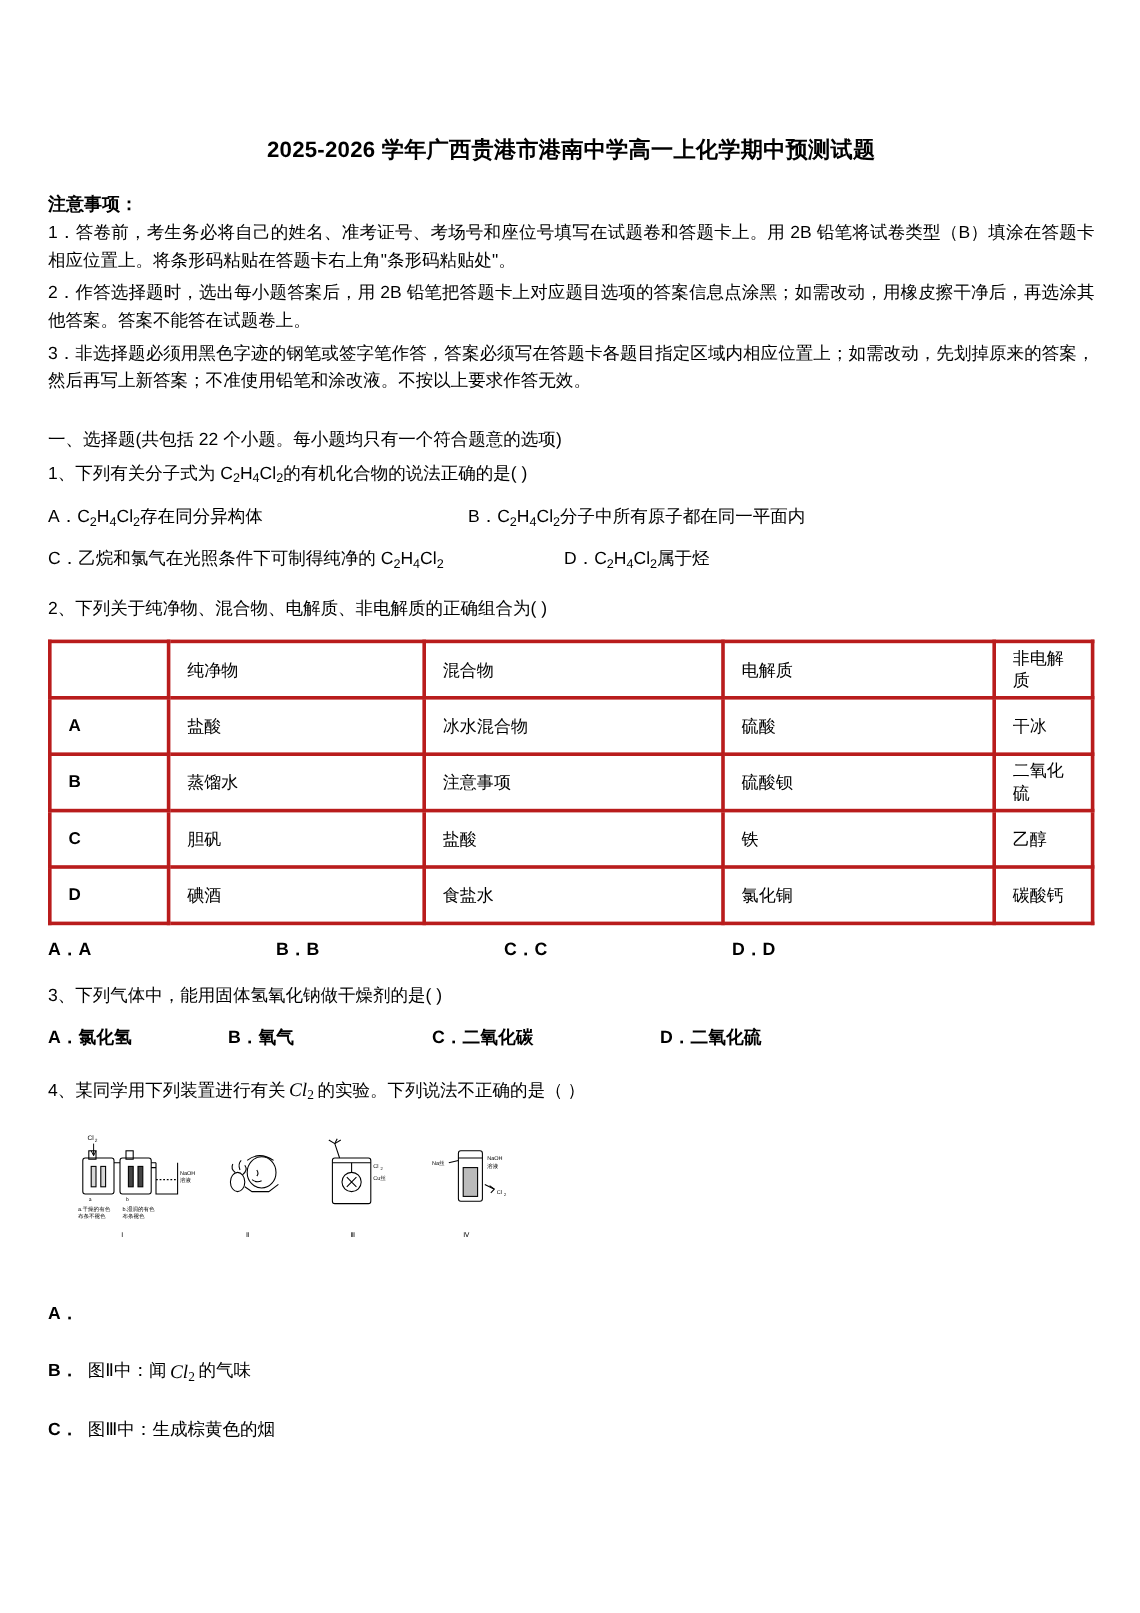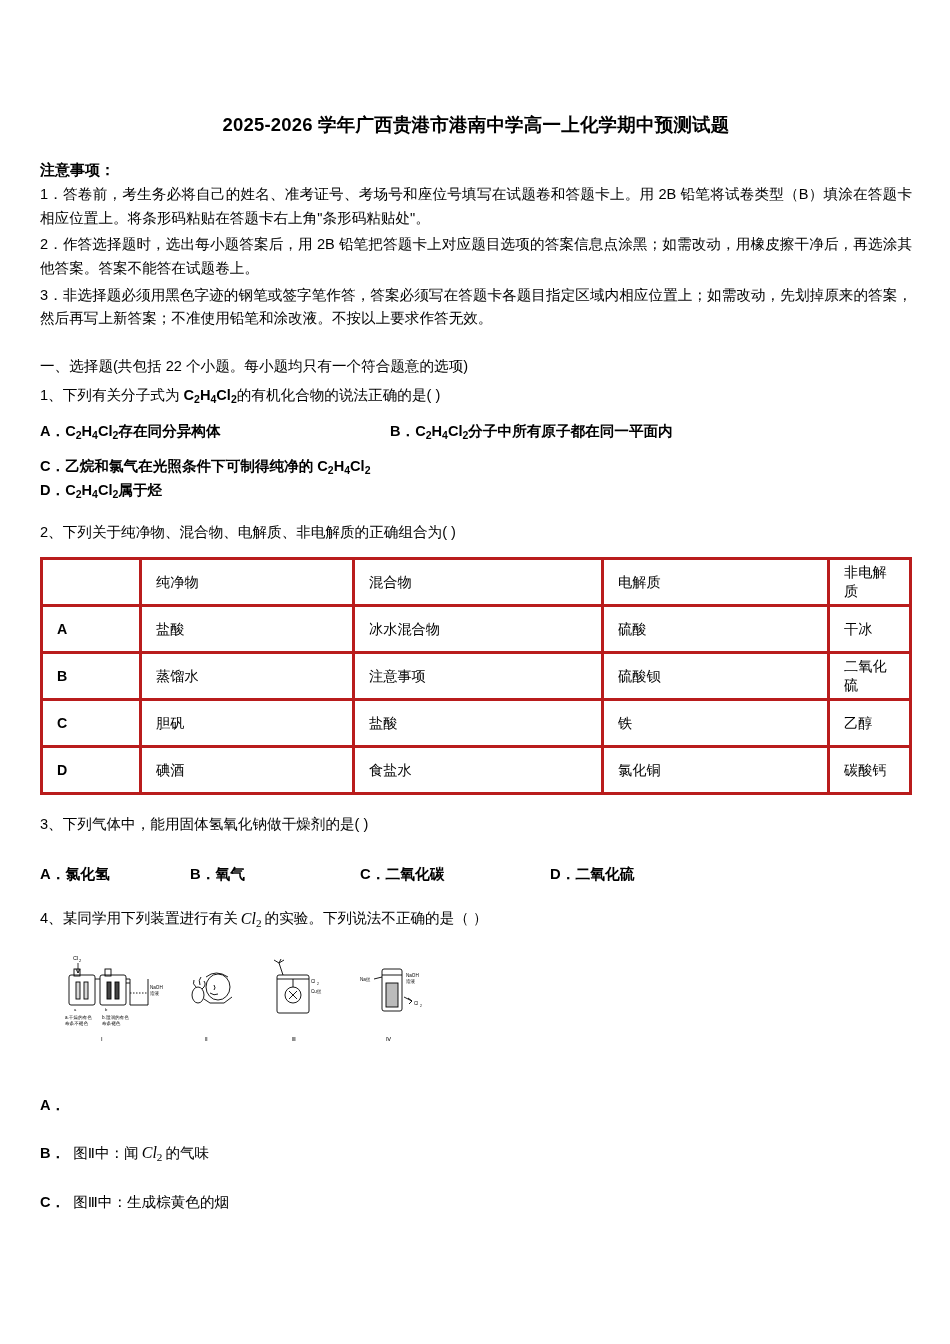--- a/index.html
+++ b/index.html
@@ -67,24 +67,23 @@
     line-height: 1.6;
   }
   .opts .oA { width: 350px; }
   .opts .oB { width: 330px; }
   .opts-row2 {
     font-family: "Liberation Sans", "DejaVu Sans", sans-serif;
     font-size: 14.6px;
     margin-top: 12px;
     display: flex;
     line-height: 1.6;
-    flex-direction: column;
   }
   .opts-row2 .c1 { width: 430px; }
-  b.bold { font-weight: bold; }
+  b.bold { font-weight: normal; }
   sub { font-size: 0.72em; vertical-align: -0.28em; }
 
   table.qtable {
     border-collapse: collapse;
     width: 872px;
     margin-top: 13px;
     font-family: "Liberation Sans", "DejaVu Sans", sans-serif;
     font-size: 14.2px;
   }
   table.qtable td {
@@ -104,21 +103,21 @@
     font-weight: bold;
     margin-top: 11px;
     display: flex;
   }
   .ansrow span { width: 190px; }
 
   .opts3 {
     font-family: "Liberation Sans", "DejaVu Sans", sans-serif;
     font-size: 14.8px;
     font-weight: bold;
-    margin-top: 28px;
+    margin-top: 12px;
     display: flex;
   }
   .opts3 .a1 { width: 150px; }
   .opts3 .a2 { width: 170px; }
   .opts3 .a3 { width: 190px; }
 
   .q4 {
     font-family: "Liberation Sans", "DejaVu Sans", sans-serif;
     font-size: 14.6px;
     margin-top: 22px;
@@ -228,20 +227,26 @@
         <tr>
           <td class="c0">D</td>
           <td class="c1">碘酒</td>
           <td class="c2">食盐水</td>
           <td class="c3">氯化铜</td>
           <td>碳酸钙</td>
         </tr>
       </tbody>
     </table>
 
+    <div class="ansrow">
+      <span>A．A</span>
+      <span>B．B</span>
+      <span>C．C</span>
+      <span>D．D</span>
+    </div>
 
     <div class="q-line" style="margin-top:18px;">
       <span>3、</span><span>下列气体中，能用固体氢氧化钠做干燥剂的是(      )</span>
     </div>
 
     <div class="opts3">
       <span class="a1">A．氯化氢</span>
       <span class="a2">B．氧气</span>
       <span class="a3">C．二氧化碳</span>
       <span>D．二氧化硫</span>

